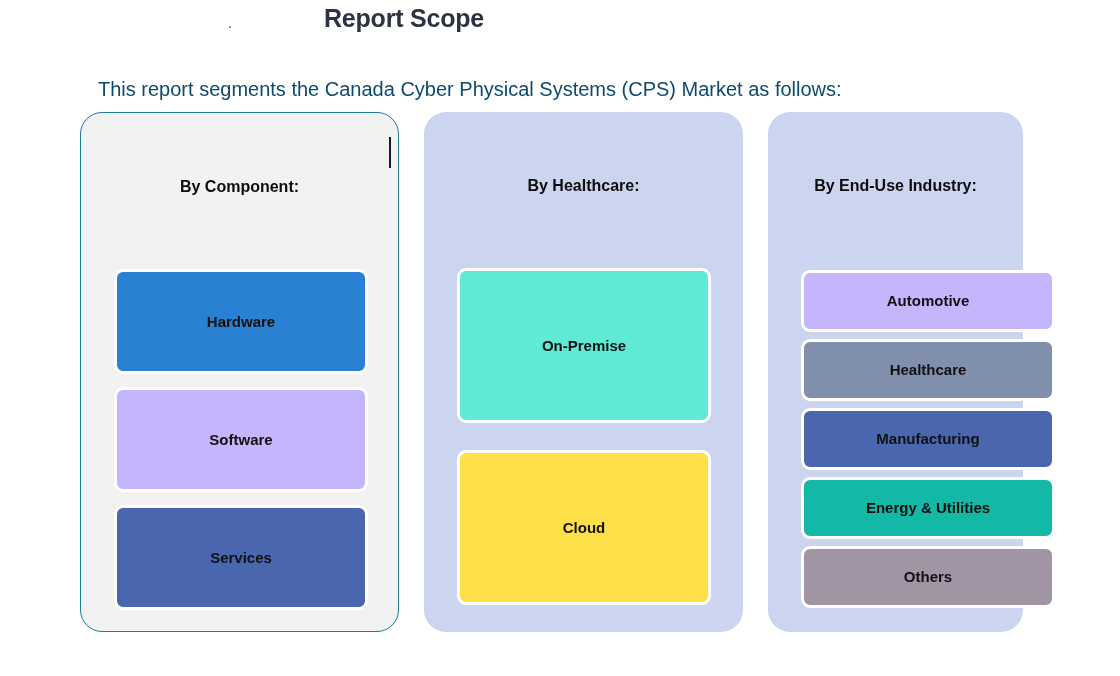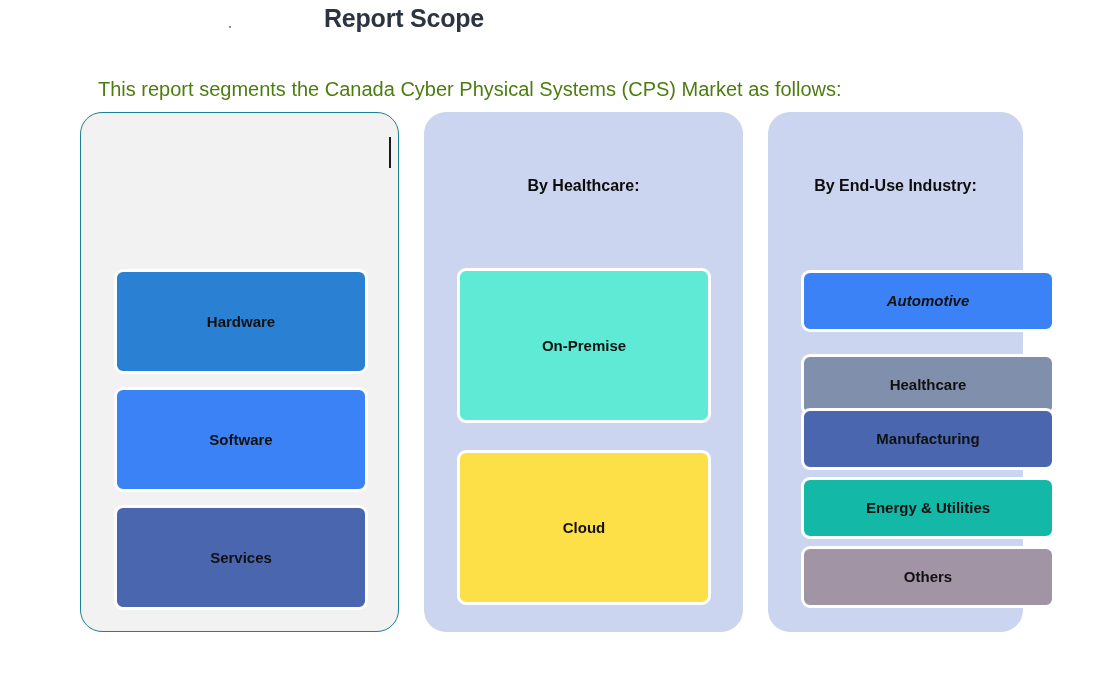--- a/index.html
+++ b/index.html
@@ -35,21 +35,21 @@
     width: 2px;
     height: 2px;
     background: #6b6b6b;
     border-radius: 50%;
   }
   .subtitle {
     position: absolute;
     left: 98px;
     top: 78px;
     font-size: 20px;
-    color: #4d7c0f;
+    color: #0c4a6e;
     font-weight: normal;
     white-space: nowrap;
   }
 
   
   .board {
     position: absolute;
     left: 0;
     top: 0;
     width: 1120px;
@@ -128,55 +128,56 @@
   .col-0 .item.i2 { top: 392px; }
 
   
   .col-1 .item { left: 33px; width: 254px; height: 155px; }
   .col-1 .item.i0 { top: 156px; }
   .col-1 .item.i1 { top: 338px; }
 
   
   .col-2 .item { left: 33px; width: 254px; height: 62px; }
   .col-2 .item.i0 { top: 158px; }
-  .col-2 .item.i1 { top: 242px; }
+  .col-2 .item.i1 { top: 227px; }
   .col-2 .item.i2 { top: 296px; }
   .col-2 .item.i3 { top: 365px; }
   .col-2 .item.i4 { top: 434px; }
 </style>
 </head>
 <body>
 
 <div class="page-title">Report Scope</div>
 <div class="stray-dot"></div>
 <div class="subtitle">This report segments the Canada Cyber Physical Systems (CPS) Market as follows:</div>
 
 <div class="board">
 
   <div class="column col-0">
     <div class="text-caret"></div>
+    <div class="col-header">By Component:</div>
     <div class="items">
       <div class="item i0" style="background-color: rgb(42, 128, 210);">Hardware</div>
-      <div class="item i1" style="background-color: #3b82f6; text-align: center;">Software</div>
+      <div class="item i1" style="background-color: #c4b5fd; text-align: center;">Software</div>
       <div class="item i2" style="background-color: rgb(74, 102, 175);">Services</div>
     </div>
   </div>
 
   <div class="column col-1">
     <div class="col-header">By Healthcare:</div>
     <div class="items">
       <div class="item i0" style="background-color: #5eead4;">On-Premise</div>
       <div class="item i1" style="background-color: #fde047;">Cloud</div>
     </div>
   </div>
 
   <div class="column col-2">
     <div class="col-header">By End-Use Industry:</div>
     <div class="items">
-      <div class="item i0" style="background-color: #3b82f6; font-style: italic;">Automotive</div>
+      <div class="item i0" style="background-color: #c4b5fd;">Automotive</div>
       <div class="item i1" style="background-color: rgb(128, 143, 171);">Healthcare</div>
       <div class="item i2" style="background-color: rgb(74, 102, 175);">Manufacturing</div>
       <div class="item i3" style="background-color: #14b8a6;">Energy &amp; Utilities</div>
       <div class="item i4" style="background-color: rgb(160, 148, 165);">Others</div>
     </div>
   </div>
 
 </div>
 
 </body></html>

